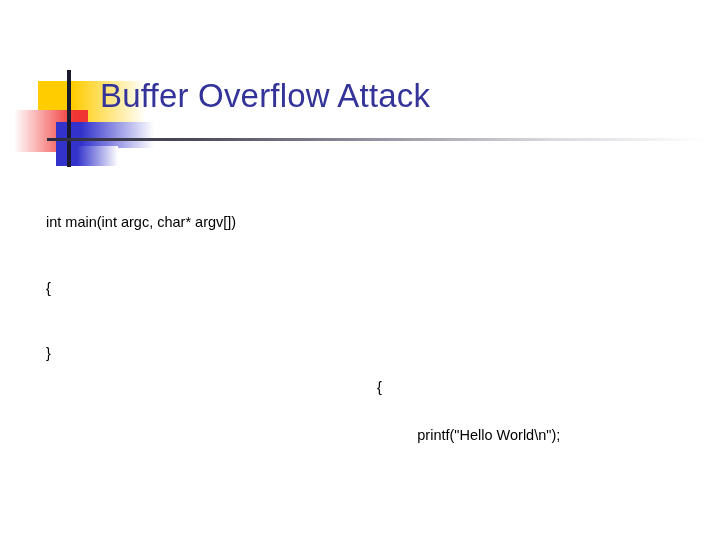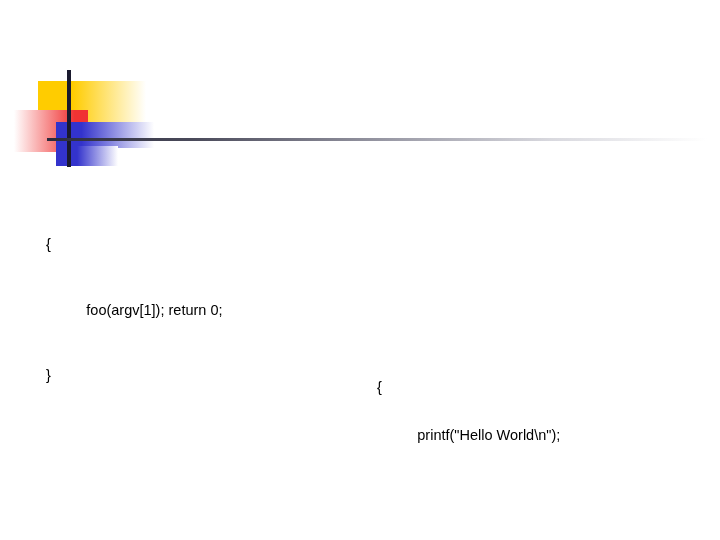--- a/index.html
+++ b/index.html
@@ -132,24 +132,25 @@
 
   <div id="header-motif">
     <div class="motif-yellow"></div>
     <div class="motif-red"></div>
     <div class="motif-blue-wide"></div>
     <div class="motif-blue-small"></div>
     <div class="motif-vrule"></div>
     <div class="motif-hrule"></div>
   </div>
 
+  <div id="slide-title">Buffer Overflow Attack</div>
 
   <div id="code-main" class="code-block">
+    <div class="code-line">int main(int argc, char* argv[])</div>
     <div class="code-line gap-before">{</div>
-    <div class="code-line gap-before">          foo(argv[1]); return 0;</div>
     <div class="code-line gap-before">}</div>
   </div>
 
   <div id="code-foo" class="code-block">
     <div class="code-line gap-small">{</div>
     <div class="code-line tight">          printf("Hello World\n");</div>
     
   </div>
 
 </div>

